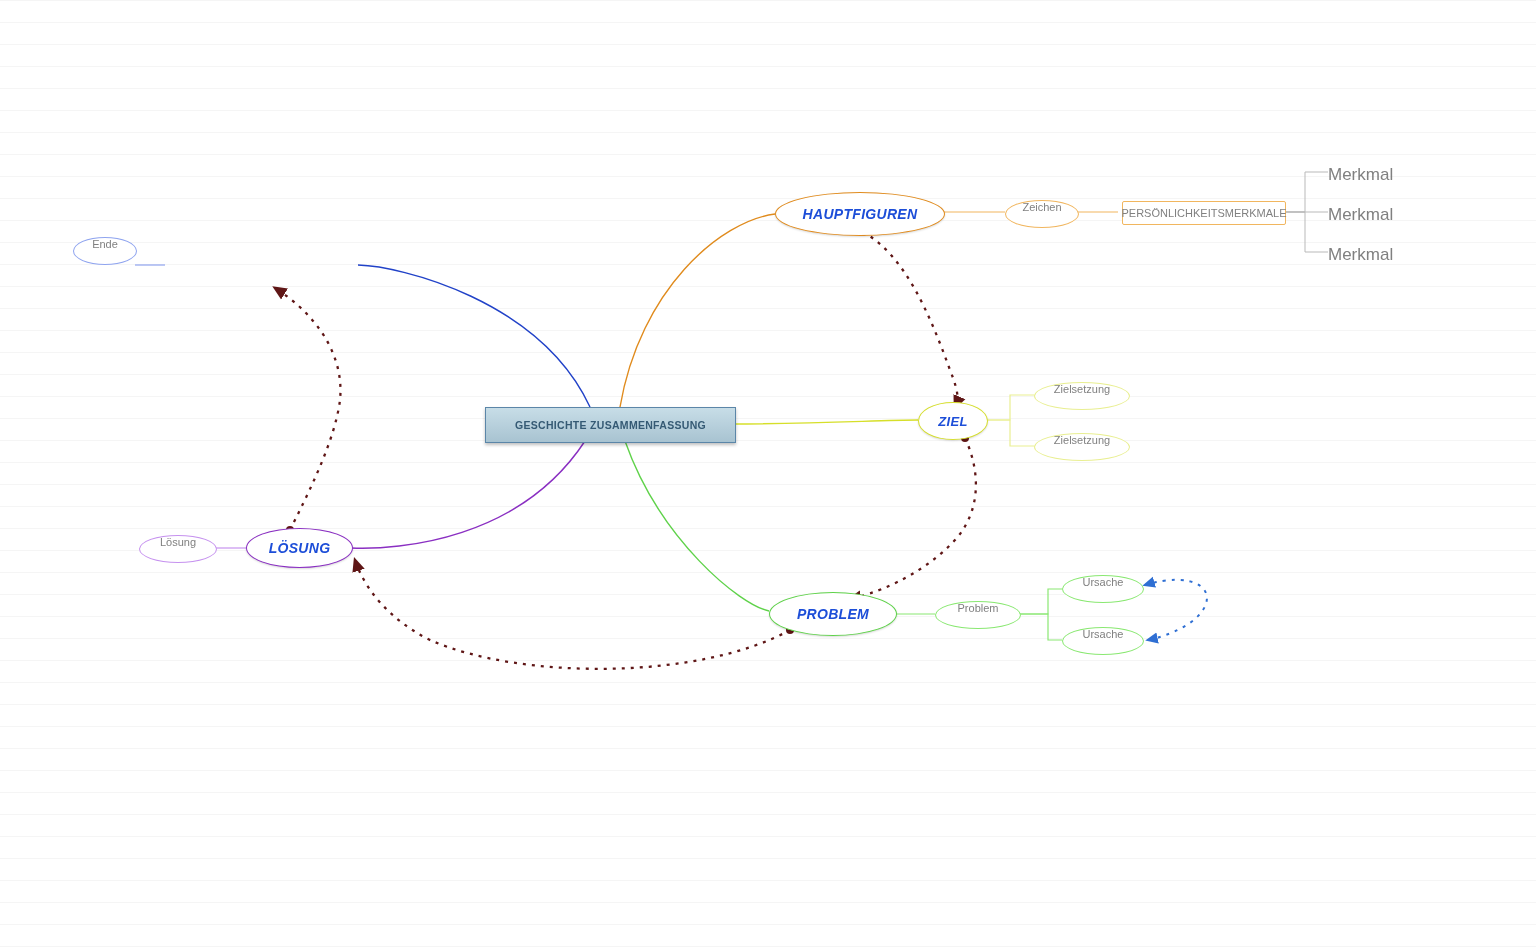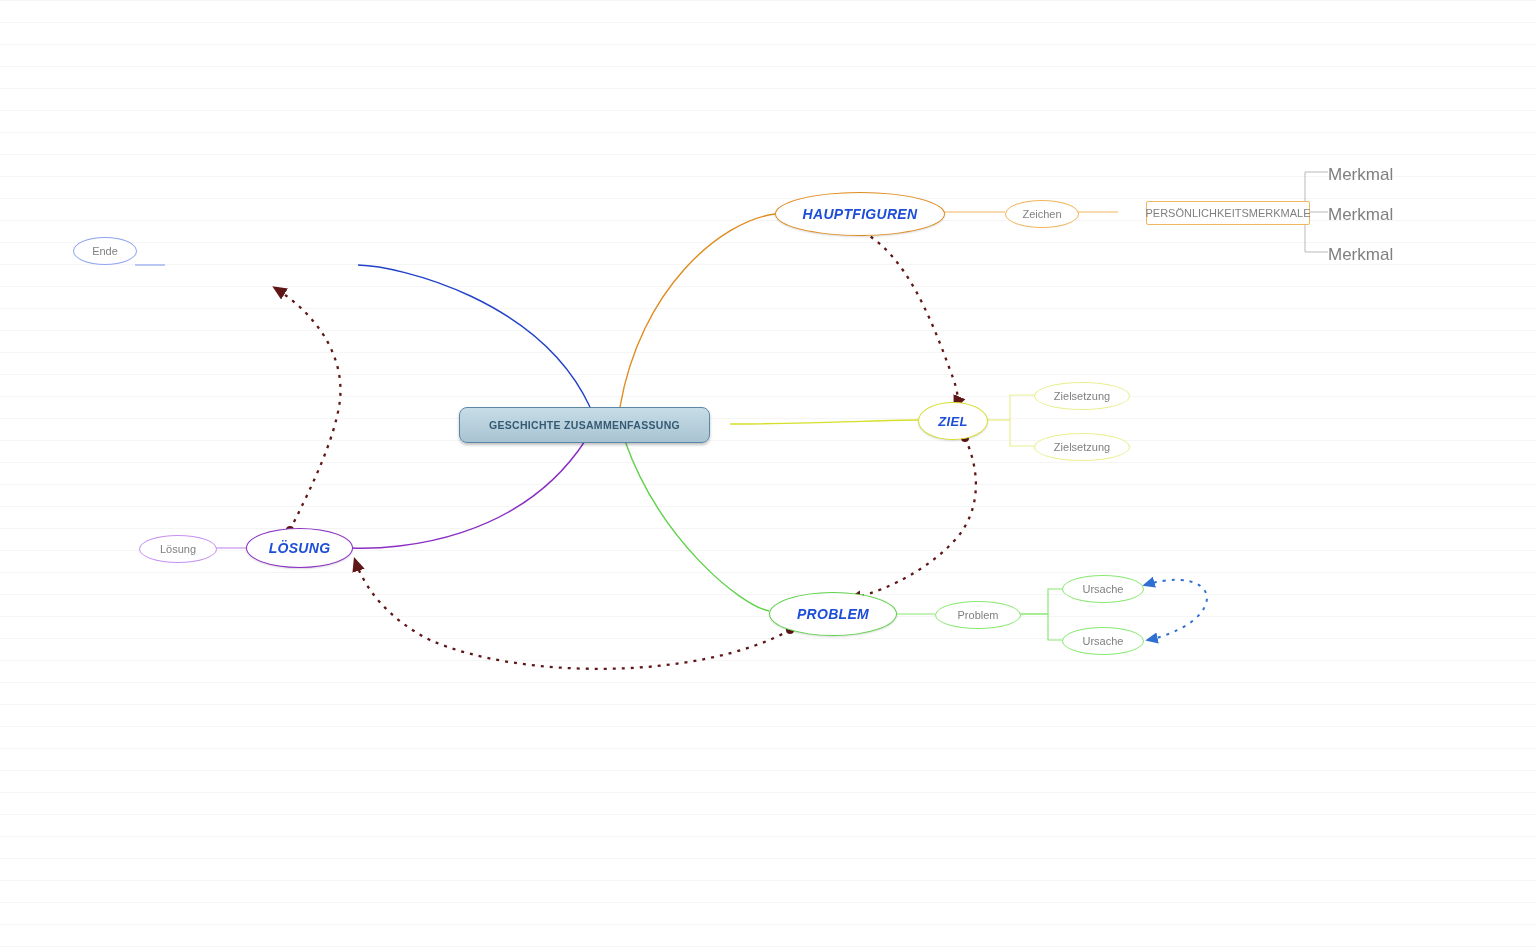--- a/index.html
+++ b/index.html
@@ -1,23 +1,23 @@
 <!DOCTYPE html>
 <html><head>
 <meta charset="utf-8">
 <style>
 html,body{margin:0;padding:0;width:1536px;height:950px;background:#ffffff;font-family:Verdana,Geneva,sans-serif;overflow:hidden}
 .canvas{position:relative;width:1536px;height:950px}
 .gridlines{position:absolute;inset:0;background-image:linear-gradient(to bottom,rgba(0,0,0,0.04) 1px,transparent 1px);background-size:100% 22px}
 .ellipse{position:absolute;display:flex;align-items:center;justify-content:center;border-radius:50%;background:#fff;box-shadow:0 1px 2px rgba(0,0,0,0.15)}
 .ellipse .label{font-weight:bold;font-style:italic;color:#1d4ed8;letter-spacing:.3px}
-.sub{position:absolute;display:flex;align-items:center;justify-content:center;border-radius:50%;background:#fff;font-size:11px;color:#808080}
+.sub{position:absolute;display:flex;justify-content:center;border-radius:50%;background:#fff;font-size:11px;color:#808080}
 .leaf{position:absolute;font-size:17px;color:#808080}
 .rect{position:absolute;display:flex;align-items:center;justify-content:center;background:#fff;font-size:11px;color:#808080;border-radius:2px}
-#central{position:absolute;left:459px;top:407px;width:249px;height:34px;border:1px solid #5b86a8;border-radius:8px;background:linear-gradient(#c7dde7,#a8c3d1);box-shadow:0 2px 3px rgba(0,0,0,.25);display:flex;align-items:center;justify-content:center;font-size:10.5px;font-weight:bold;color:#355a74;letter-spacing:.3px}
+#central{position:absolute;left:485px;top:407px;width:249px;height:34px;border:1px solid #5b86a8;border-radius:0;background:linear-gradient(#c7dde7,#a8c3d1);box-shadow:0 2px 3px rgba(0,0,0,.25);display:flex;align-items:center;justify-content:center;font-size:10.5px;font-weight:bold;color:#355a74;letter-spacing:.3px}
 svg{position:absolute;left:0;top:0}
 </style>
 </head>
 <body>
 
 <div class="canvas">
   <div class="gridlines"></div>
 
   <svg width="1536" height="950">
     <defs>
@@ -70,21 +70,21 @@
   <div id="central">
     <span>GESCHICHTE ZUSAMMENFASSUNG</span>
   </div>
 
   <div class="ellipse" style="left:775px;top:192px;width:168px;height:42px;border:1.6px solid #e08b1d">
     <span class="label" style="font-size:14px">HAUPTFIGUREN</span>
   </div>
   <div class="sub" style="left:1005px;top:200px;width:72px;height:26px;border:1.3px solid #f1b65f">
     <span>Zeichen</span>
   </div>
-  <div class="rect" style="left:1146px;top:201px;width:162px;height:22px;border:1.3px solid #f1b65f">
+  <div class="rect" style="left:1122px;top:201px;width:162px;height:22px;border:1.3px solid #f1b65f">
     <span>PERSÖNLICHKEITSMERKMALE</span>
   </div>
   <div class="leaf" style="left:1328px;top:165px">Merkmal</div>
   <div class="leaf" style="left:1328px;top:205px">Merkmal</div>
   <div class="leaf" style="left:1328px;top:245px">Merkmal</div>
 
   <div class="ellipse" style="left:918px;top:402px;width:68px;height:36px;border:1.6px solid #d6df2a">
     <span class="label" style="font-size:13px">ZIEL</span>
   </div>
   <div class="sub" style="left:1034px;top:382px;width:94px;height:26px;border:1.3px solid #e9ef92">

